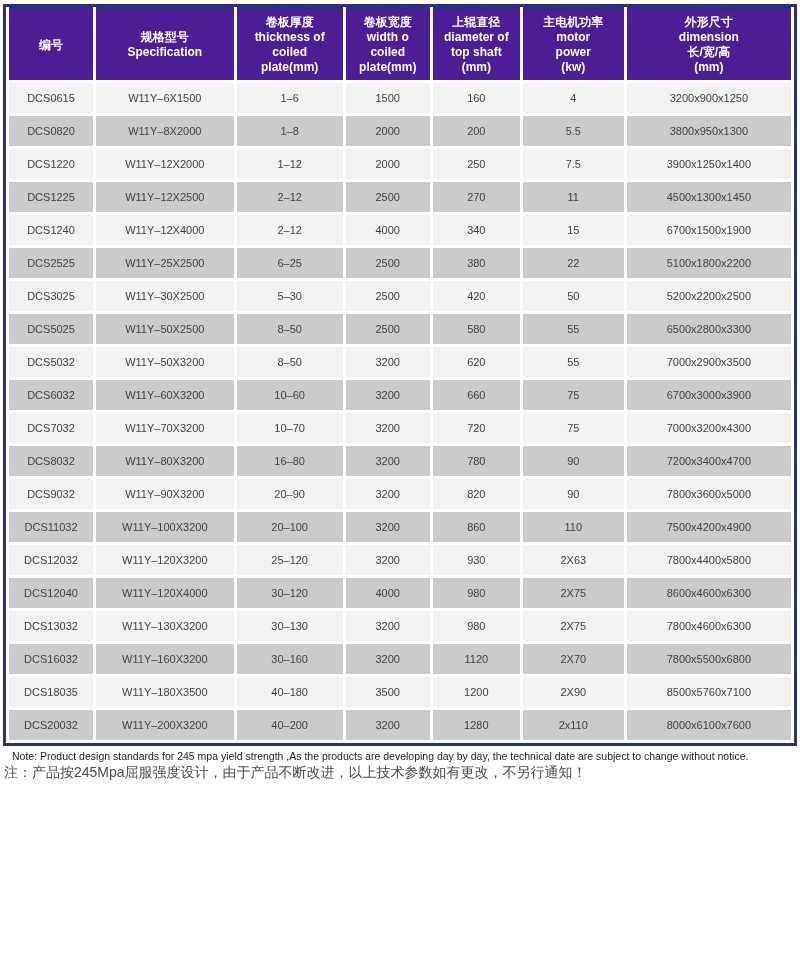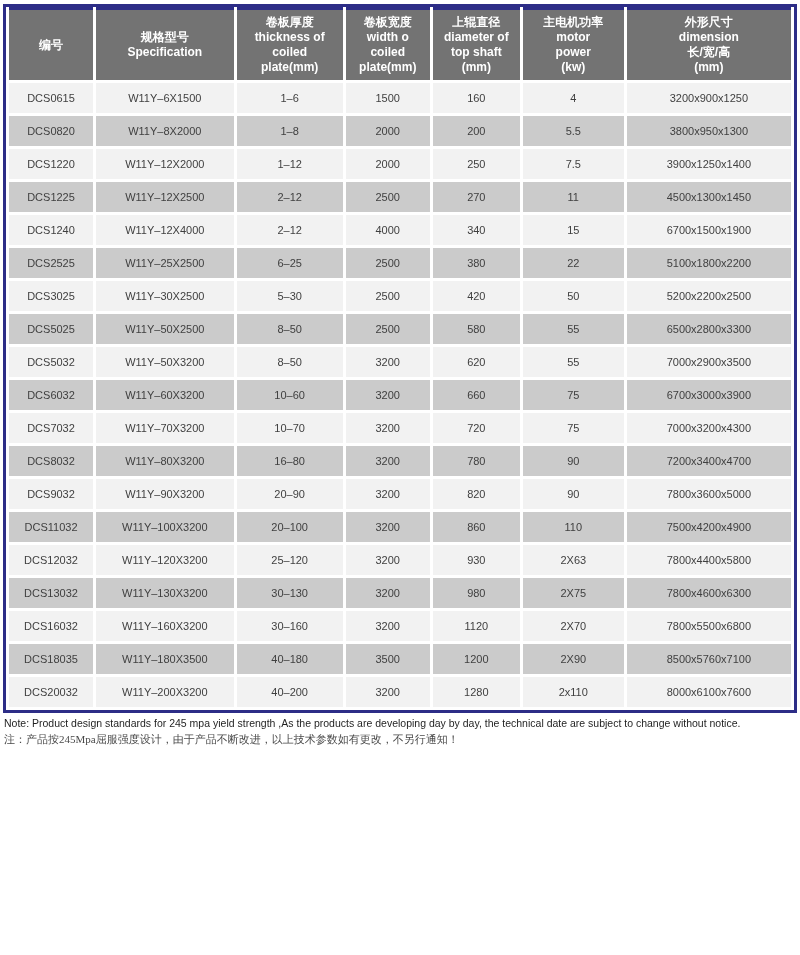--- a/index.html
+++ b/index.html
@@ -16,21 +16,21 @@
     border: 3px solid #2d2d87;
   }
   table.spec-table {
     width: 100%;
     table-layout: fixed;
     border-collapse: separate;
     border-spacing: 3px;
     background: #ffffff;
   }
   table.spec-table th {
-    background: #737373;
+    background: #4c1d95;
     color: #ffffff;
     font-size: 12px;
     font-weight: bold;
     line-height: 15px;
     text-align: center;
     vertical-align: middle;
     padding: 5px 1px;
     height: 60px;
     box-shadow: 0 -3px 0 #2d2d87; 
   }
@@ -47,27 +47,27 @@
   table.spec-table tbody tr:nth-child(odd) td { background: #f2f2f2; }
   table.spec-table tbody tr:nth-child(even) td { background: #cbcbcb; }
   .notes {
     margin: 3px 4px 0 4px;
   }
   .note-en {
     font-size: 10.5px;
     color: #1f1f1f;
     line-height: 15px;
     white-space: nowrap;
+    margin-left: 8px;
   }
   .note-zh {
-    font-size: 11px;
+    font-size: 14px;
     color: #4a4a4a;
     line-height: 16px;
     white-space: nowrap;
-    font-family: Liberation Serif, serif;
   }
 </style>
 </head>
 <body>
 
 <div class="spec-table-wrap">
   <table class="spec-table">
     <colgroup>
       <col style="width:11.0%">
       <col style="width:18.0%">
@@ -248,20 +248,29 @@
         <tr>
           <td>DCS12032</td>
           <td>W11Y–120X3200</td>
           <td>25–120</td>
           <td>3200</td>
           <td>930</td>
           <td>2X63</td>
           <td>7800x4400x5800</td>
         </tr>
         <tr>
+          <td>DCS12040</td>
+          <td>W11Y–120X4000</td>
+          <td>30–120</td>
+          <td>4000</td>
+          <td>980</td>
+          <td>2X75</td>
+          <td>8600x4600x6300</td>
+        </tr>
+        <tr>
           <td>DCS13032</td>
           <td>W11Y–130X3200</td>
           <td>30–130</td>
           <td>3200</td>
           <td>980</td>
           <td>2X75</td>
           <td>7800x4600x6300</td>
         </tr>
         <tr>
           <td>DCS16032</td>

